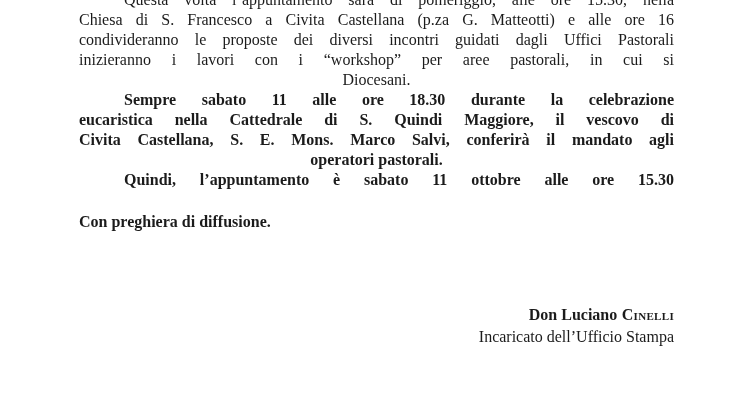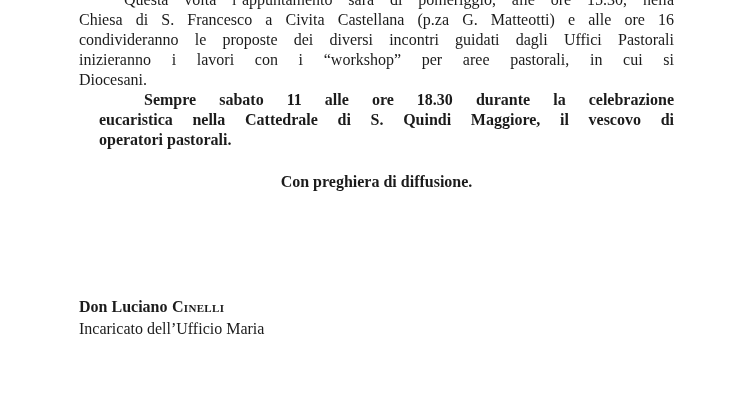--- a/index.html
+++ b/index.html
@@ -20,47 +20,46 @@
     left: 79px;
     top: 0;
     width: 595px;
   }
   .para {
     font-size: 16px;
     line-height: 20px;
     margin: 0;
   }
   .para .line {
-    text-align: left;
+    text-align: center;
     white-space: normal;
   }
   .para .line.jfull {
     text-align: justify;
     text-align-last: justify;
   }
   .para.indent-first .line:first-child {
     text-indent: 45px;
   }
   .para.intro {
     margin-top: -10px;
   }
   .para.bold {
     font-weight: bold;
-    margin-left: 20px;
   }
   .closing {
     margin-top: 22px;
     font-size: 16px;
     line-height: 20px;
     font-weight: bold;
-    text-align: center;
+    text-align: left;
   }
   .signature {
-    margin-top: 104px;
-    text-align: left;
+    margin-top: 72px;
+    text-align: right;
     font-size: 16px;
     line-height: 22px;
   }
   .sig-name {
     font-weight: bold;
   }
   .sig-surname {
     font-variant: small-caps;
     margin-left: 0.28em;
     letter-spacing: 0.02em;
@@ -75,28 +74,30 @@
       <div class="line jfull">Questa volta l’appuntamento sarà di pomeriggio, alle ore 15.30, nella</div>
       <div class="line jfull">Chiesa di S. Francesco a Civita Castellana (p.za G. Matteotti) e alle ore 16</div>
       <div class="line jfull">condivideranno le proposte dei diversi incontri guidati dagli Uffici Pastorali</div>
       <div class="line jfull">inizieranno i lavori con i “workshop” per aree pastorali, in cui si</div>
       <div class="line">Diocesani.</div>
     </div>
 
   <div class="para bold indent-first">
       <div class="line jfull">Sempre sabato 11 alle ore 18.30 durante la celebrazione</div>
       <div class="line jfull">eucaristica nella Cattedrale di S. Quindi Maggiore, il vescovo di</div>
+      <div class="line jfull">Civita Castellana, S. E. Mons. Marco Salvi, conferirà il mandato agli</div>
       <div class="line">operatori pastorali.</div>
     </div>
 
   <div class="para bold indent-first">
+      <div class="line jfull">Quindi, l’appuntamento è sabato 11 ottobre alle ore 15.30</div>
     </div>
 
   <div class="closing">Con preghiera di diffusione.</div>
 
   <div class="signature">
     <div class="sig-name">
       <span>Don Luciano</span><span class="sig-surname">Cinelli</span>
     </div>
-    <div class="sig-role">Incaricato dell’Ufficio Maria</div>
+    <div class="sig-role">Incaricato dell’Ufficio Stampa</div>
   </div>
 
 </div>
 
 </body></html>

